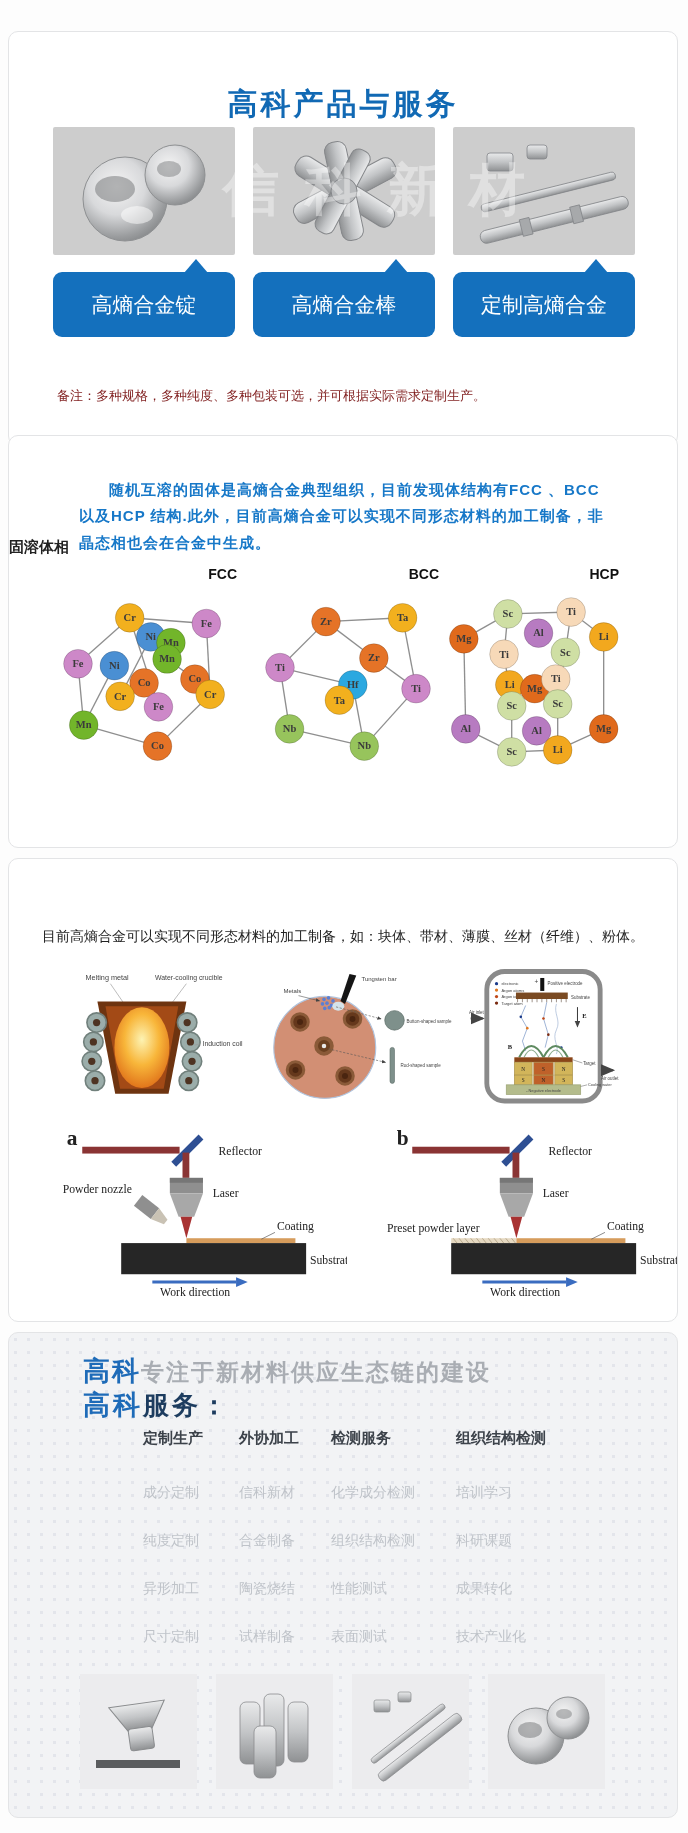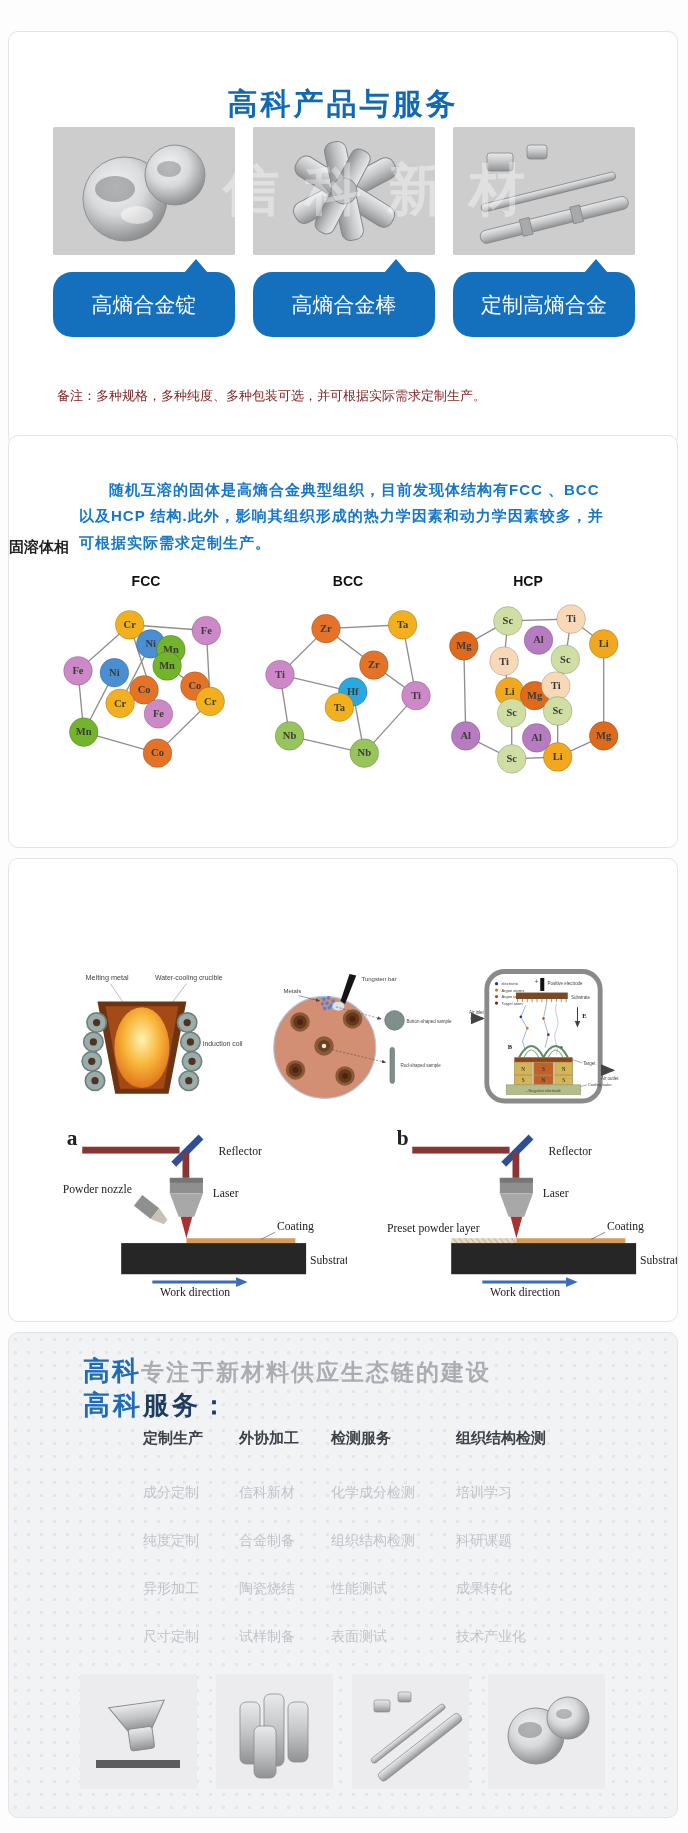--- a/index.html
+++ b/index.html
@@ -6,32 +6,32 @@
   body{width:688px;height:1833px;position:relative;font-family:"Liberation Sans",sans-serif;overflow:hidden;}
   .card{position:absolute;left:8px;width:670px;background:#fff;border:1px solid #e3e4e6;border-radius:10px;box-sizing:border-box;}
   #card-products{top:10px;height:415px;margin-top:21px;}
   #card-structure{top:435px;height:413px;}
   #card-prep{top:858px;height:464px;}
   #card-services{top:1332px;height:486px;background:#f2f3f5;overflow:hidden;}
   .abs{position:absolute;}
   .page-title{width:100%;text-align:center;font-size:30px;font-weight:bold;color:#1169b4;letter-spacing:3px;}
   #products-title{top:32px;}
   .prod-img{top:95px;height:128px;width:182px;background:#cdcdcd;border-radius:2px;overflow:hidden;}
-  .prod-btn{top:240px;height:65px;width:182px;background:#1470bd;border:none;border-radius:19px;color:#fff;
+  .prod-btn{top:240px;height:65px;width:182px;background:#1470bd;border:none;border-radius:9px;color:#fff;
     font-size:21px;font-family:"Liberation Sans",sans-serif;cursor:pointer;}
   .prod-btn::before{content:"";position:absolute;left:72%;top:-13px;border-left:12px solid transparent;
     border-right:12px solid transparent;border-bottom:14px solid #1470bd;}
   .prod-btn{position:absolute;}
   .note{top:342px;left:48px;font-size:13px;color:#7f1d1d;}
   .watermark{top:95px;left:44px;width:590px;height:128px;display:flex;align-items:center;justify-content:center;
     font-size:56px;letter-spacing:26px;color:rgba(255,255,255,0.38);font-weight:bold;pointer-events:none;padding-left:39px;}
   .intro-blue{top:26px;left:70px;width:532px;color:#1778c8;font-weight:bold;font-size:15px;line-height:1.75;
     text-indent:2em;letter-spacing:1px;}
   .phase-caption{top:102px;width:100%;text-align:left;font-size:15px;font-weight:bold;color:#222;}
-  .phase-col{top:130px;width:182px;text-align:center;margin-top:7px;}
+  .phase-col{top:130px;width:182px;text-align:right;}
   .phase-name{font-size:14px;font-weight:bold;color:#111;font-family:"Liberation Sans",sans-serif;}
   .phase-svg{margin-top:10px;}
   #prep-title{top:22px;}
   .prep-title{width:100%;text-align:center;font-size:28px;font-weight:bold;color:#1169b4;letter-spacing:2px;}
   .prep-intro{top:55px;width:100%;text-align:center;font-size:14px;color:#222;}
   .diagram{top:88px;}
   .laser{top:262px;}
   .svg-label{font-family:"Liberation Sans",sans-serif;fill:#444;}
   .svg-serif{font-family:"Liberation Serif",serif;fill:#222;}
   .atom-label{font:bold 11px "Liberation Serif",serif;fill:#3b3b3b;}
@@ -116,21 +116,21 @@
   <div class="abs watermark">信科新材</div>
 
   <button class="prod-btn" style="left:44px">高熵合金锭</button>
   <button class="prod-btn" style="left:244px">高熵合金棒</button>
   <button class="prod-btn" style="left:444px">定制高熵合金</button>
 
   <p class="abs note">备注：多种规格，多种纯度、多种包装可选，并可根据实际需求定制生产。</p>
 </section>
 
 <section class="card" id="card-structure">
-  <p class="abs intro-blue">随机互溶的固体是高熵合金典型组织，目前发现体结构有FCC 、BCC以及HCP 结构.此外，影响其组织形成的热力学因素和动力学因素较多，并可根据实际需求定制生产。</p>
+  <p class="abs intro-blue">随机互溶的固体是高熵合金典型组织，目前发现体结构有FCC 、BCC以及HCP 结构.此外，目前高熵合金可以实现不同形态材料的加工制备，非晶态相也会在合金中生成。</p>
   <div class="abs phase-caption">固溶体相</div>
 
   <div class="abs phase-col" style="left:46px">
     <div class="phase-name">FCC</div>
     <svg class="phase-svg" width="182" height="178" viewBox="0 0 190 180">
         <line x1="78" y1="24" x2="158" y2="30" stroke="#8f8f8f" stroke-width="1.4"></line>
         <line x1="78" y1="24" x2="24" y2="72" stroke="#8f8f8f" stroke-width="1.4"></line>
         <line x1="158" y1="30" x2="162" y2="104" stroke="#8f8f8f" stroke-width="1.4"></line>
         <line x1="24" y1="72" x2="30" y2="136" stroke="#8f8f8f" stroke-width="1.4"></line>
         <line x1="30" y1="136" x2="107" y2="158" stroke="#8f8f8f" stroke-width="1.4"></line>
@@ -251,20 +251,21 @@
         <text x="174" y="143.5" text-anchor="middle" class="atom-label">Mg</text>
         <circle cx="78" cy="164" r="15" fill="#cfdfa4" stroke="rgba(0,0,0,0.18)"></circle>
         <text x="78" y="167.5" text-anchor="middle" class="atom-label">Sc</text>
         <circle cx="126" cy="162" r="15" fill="#f2a81e" stroke="rgba(0,0,0,0.18)"></circle>
         <text x="126" y="165.5" text-anchor="middle" class="atom-label">Li</text>
       </svg>
   </div>
 </section>
 
 <section class="card" id="card-prep">
+  <p class="abs prep-intro">目前高熵合金可以实现不同形态材料的加工制备，如：块体、带材、薄膜、丝材（纤维）、粉体。</p>
 
   <svg class="abs diagram" style="left:48px" width="190" height="185" viewBox="0 0 235 170">
     <text class="svg-label" x="62" y="12" font-size="9" text-anchor="middle">Melting metal</text>
     <text class="svg-label" x="163" y="12" font-size="8.5" text-anchor="middle">Water-cooling crucible</text>
     <line x1="66" y1="16" x2="88" y2="48" stroke="#999" stroke-width="0.8"></line>
     <line x1="160" y1="16" x2="142" y2="40" stroke="#999" stroke-width="0.8"></line>
     <path d="M50,38 L160,38 L138,152 L72,152 Z" fill="#6e3410"></path>
     <path d="M60,44 L150,44 L132,146 L78,146 Z" fill="#a34a16"></path>
     <ellipse cx="105" cy="95" rx="34" ry="50" fill="url(#gradMolten)"></ellipse>
     <g stroke="#71807c" stroke-width="2">

